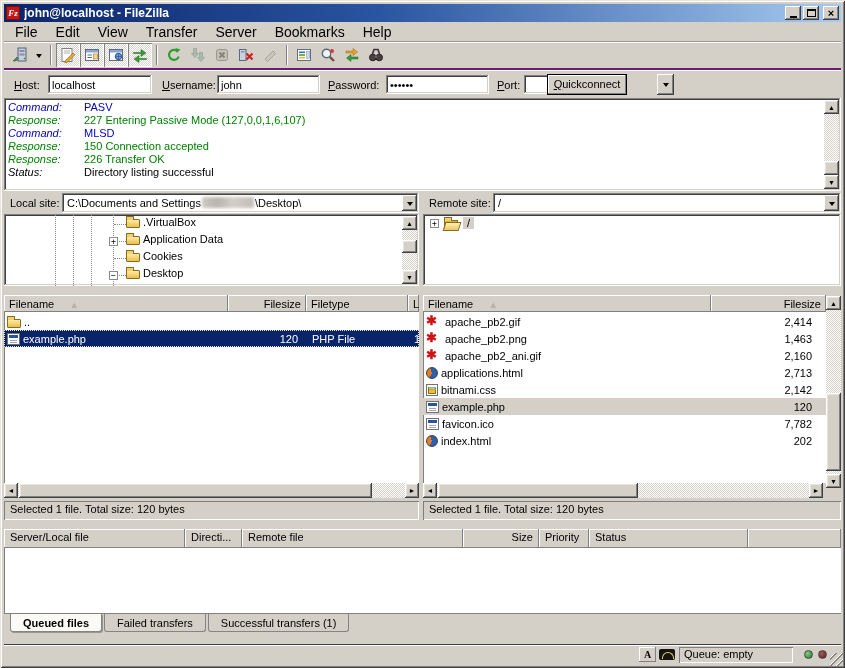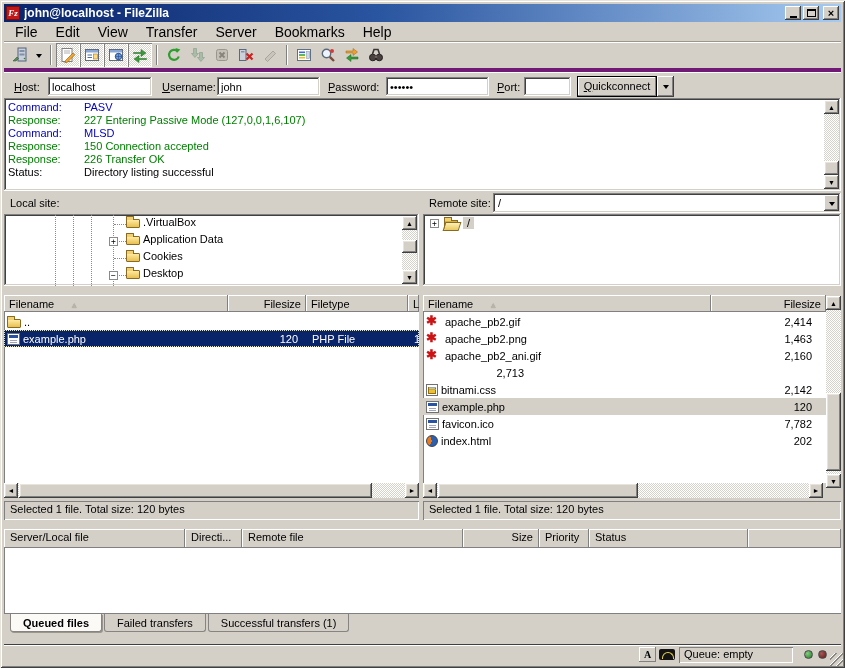--- a/index.html
+++ b/index.html
@@ -32,36 +32,36 @@
   #toolbar{position:absolute;left:4px;top:41px;width:837px;height:27px;display:flex;align-items:center;
     border-top:1px solid #9a968e;box-shadow:inset 0 1px #fff;padding-left:4px;}
   .tb-btn{width:24px;height:24px;display:flex;align-items:center;justify-content:center;flex:none;}
   .tb-btn.narrow{width:14px;}
   .tb-btn.pressed{box-shadow:inset 1px 1px #808080, inset -1px -1px #fff;
     background:repeating-conic-gradient(#fff 0% 25%,#d8d4cc 0% 50%) 0 0/2px 2px;}
   .tb-sep{width:2px;height:20px;margin:0 4px;border-left:1px solid #808080;border-right:1px solid #fff;flex:none;}
   .dd{width:0;height:0;border:3px solid transparent;border-top:4px solid #000;margin-top:4px;}
 
   
-  #qcbar{position:absolute;left:4px;top:68px;width:837px;height:30px;border-top:4px solid #701a75;box-shadow:inset 0 1px #fff;}
+  #qcbar{position:absolute;left:4px;top:68px;width:837px;height:30px;border-top:2px solid #701a75;box-shadow:inset 0 1px #fff;}
   .qc-label{position:absolute;top:9px;font-size:11px;}
   .qc-label::first-letter{text-decoration:underline;}
   .tf{position:absolute;top:5px;height:19px;border:none;background:#fff;font:11px "Liberation Sans",sans-serif;
     padding:0 4px;box-shadow:inset -1px -1px #fff, inset 1px 1px #808080, inset -2px -2px #d4d0c8, inset 2px 2px #404040;}
-  #qc-btn{position:absolute;left:573px;top:4px;width:80px;height:21px;border:1px solid #000;background:#d4d0c8;
+  #qc-btn{position:absolute;left:543px;top:4px;width:80px;height:21px;border:1px solid #000;background:#d4d0c8;
     box-shadow:inset -1px -1px #808080, inset 1px 1px #fff;font:11px "Liberation Sans",sans-serif;text-align:center;line-height:19px;}
   #qc-btn::first-letter{text-decoration:underline;}
   #qc-dd{position:absolute;left:653px;top:4px;width:17px;height:21px;background:#d4d0c8;
     box-shadow:inset -1px -1px #404040, inset 1px 1px #fff, inset -2px -2px #808080;display:flex;align-items:center;justify-content:center;}
 
   
   #log{position:absolute;left:4px;top:98px;width:837px;height:93px;}
   #log-rows{position:absolute;left:2px;top:2px;right:18px;bottom:2px;overflow:hidden;padding:1px 2px;}
   .log-row{display:flex;height:13px;line-height:13px;white-space:nowrap;}
-  .log-row .ll{width:76px;flex:none;}
+  .log-row .ll{width:76px;flex:none;font-style:italic;}
   .t-command{color:#0000c0;}
   .t-response{color:#008000;}
   .t-status{color:#000;}
 
   
   .sb{position:absolute;background:#e9e6df;background-image:repeating-conic-gradient(#fff 0% 25%,#d6d2ca 0% 50%);background-size:2px 2px;}
   .sbtn{position:absolute;display:flex;align-items:center;justify-content:center;background:#d4d0c8;
     box-shadow:inset -1px -1px #404040, inset 1px 1px #fff, inset -2px -2px #808080, inset 2px 2px #e8e4dc;
     font-size:7px;line-height:7px;color:#000;}
   .sbv .sbtn{left:0;width:15px;height:14px;}
@@ -371,20 +371,26 @@
       </div>
     <div class="sb sbv" style="right:2px;top:2px;bottom:2px;width:15px">
       <span class="sbtn" style="top:0">▲</span>
       <span class="thumb" style="left:0;width:15px;top:61px;height:14px"></span>
       <span class="sbtn" style="bottom:0">▼</span>
     </div>
   </div>
 
   <div id="local-site" class="site-row">
     <span class="site-label">Local site:</span>
+    <div class="combo">
+      <span>C:\Documents and Settings</span><span class="blurred"></span><span>\Desktop\</span>
+      <span class="combo-arrow">
+          <span class="dd"></span>
+        </span>
+    </div>
   </div>
   <div id="remote-site" class="site-row">
     <span class="site-label">Remote site:</span>
     <div class="combo">
       <span>/</span>
       <span class="combo-arrow">
           <span class="dd"></span>
         </span>
     </div>
   </div>
@@ -501,20 +507,24 @@
         <span class="csize">1,463</span>
       </div>
       <div class="frow">
         <span class="cname">
           <span class="fi fi-image-red"></span>
           <span>apache_pb2_ani.gif</span>
         </span>
         <span class="csize">2,160</span>
       </div>
       <div class="frow">
+        <span class="cname">
+          <span class="fi fi-firefox"></span>
+          <span>applications.html</span>
+        </span>
         <span class="csize">2,713</span>
       </div>
       <div class="frow">
         <span class="cname">
           <span class="fi fi-css"></span>
           <span>bitnami.css</span>
         </span>
         <span class="csize">2,142</span>
       </div>
       <div class="frow selected">

